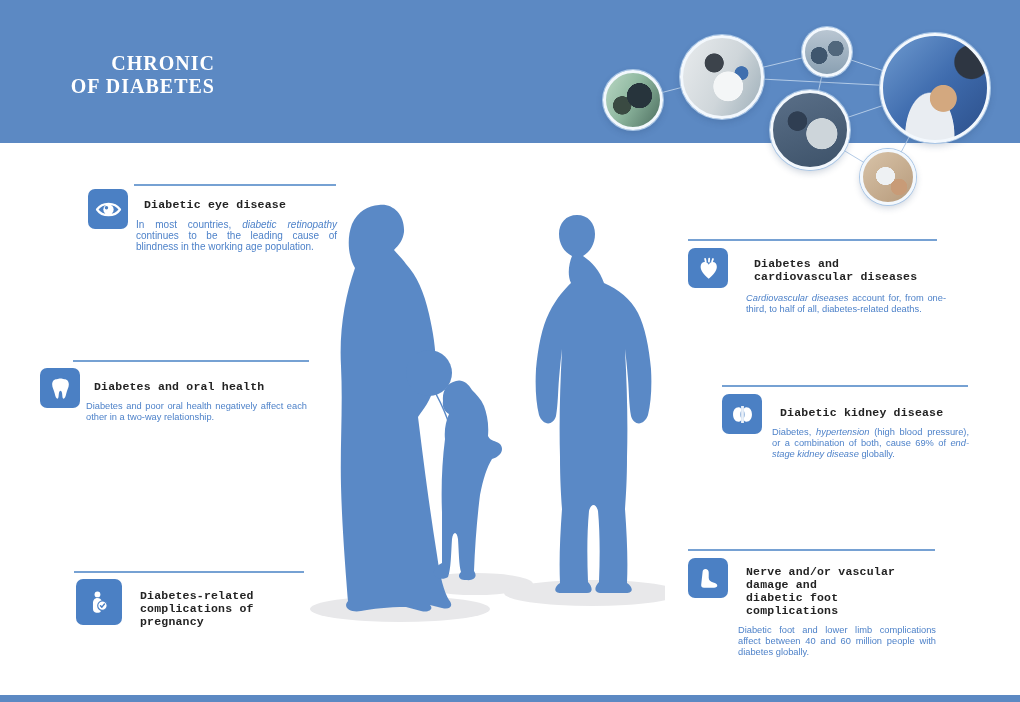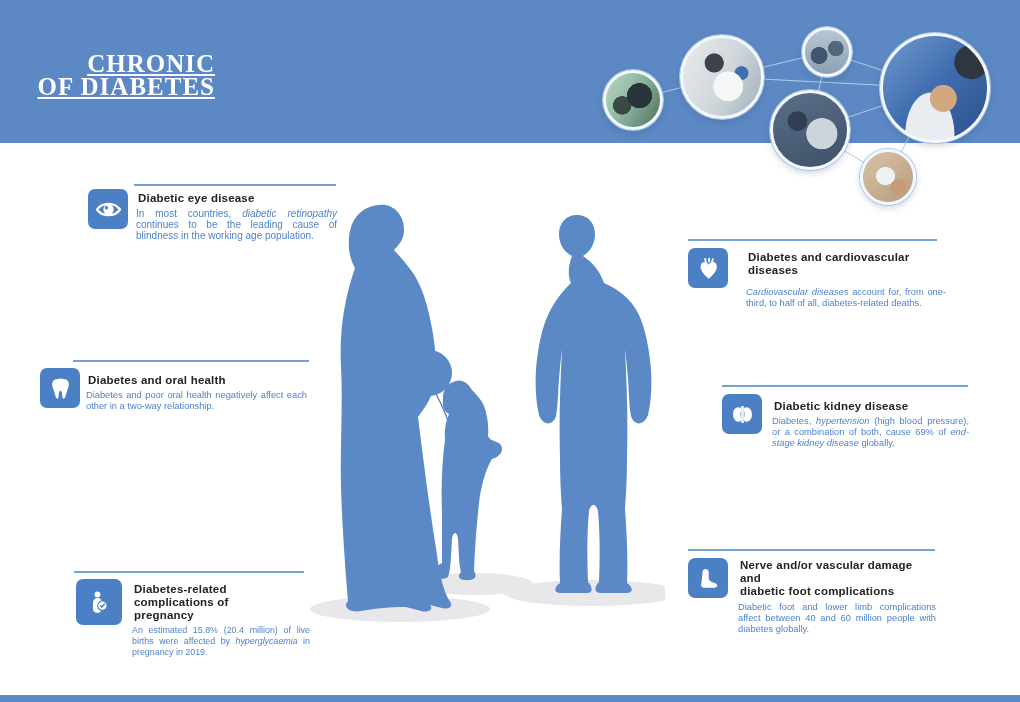--- a/index.html
+++ b/index.html
@@ -5,21 +5,21 @@
   html,body{margin:0;padding:0;background:#fff;}
   #stage{position:relative;width:1020px;height:702px;background:#ffffff;overflow:hidden;
          font-family:"Liberation Sans",sans-serif;}
 
   
   .band-top{position:absolute;left:0;top:0;width:1020px;height:143px;background:#5c89c3;}
   .band-bottom{position:absolute;left:0;bottom:0;width:1020px;height:7px;background:#5c89c3;}
 
   .header-title{position:absolute;left:37px;top:52px;width:178px;text-align:right;
     color:#ffffff;font-family:"Liberation Serif",serif;font-weight:700;
-    font-size:25px;line-height:23px;letter-spacing:1px;text-decoration:underline;}
+    font-size:20px;line-height:23px;letter-spacing:1px;}
 
   
   .net-lines{position:absolute;left:0;top:0;width:1020px;height:230px;pointer-events:none;}
   .photo{position:absolute;border-radius:50%;box-sizing:border-box;
     border:3px solid #f3f8fd;
     box-shadow:0 0 0 1px #a9c6e6, 0 3px 7px rgba(30,60,100,.22);}
   #photo-eye{left:603px;top:70px;width:60px;height:60px;
     background:radial-gradient(circle at 62% 42%, #27343c 0 27%, rgba(0,0,0,0) 28%),
                radial-gradient(circle at 30% 60%, #3a4a42 0 18%, rgba(0,0,0,0) 19%),
                linear-gradient(120deg,#b9d7c3 0%,#8fb8a0 45%,#4d6f60 100%);}
@@ -49,21 +49,21 @@
   
   .silhouettes{position:absolute;left:295px;top:195px;width:370px;height:440px;}
 
   
   .card{position:absolute;}
   .rule{position:absolute;top:0;height:2px;background:#76a1d3;}
   .icon-box{position:absolute;width:40px;height:40px;background:#4b80c4;border-radius:7px;
     display:flex;align-items:center;justify-content:center;}
   .icon-box svg{width:27px;height:27px;}
   .card-text{position:absolute;}
-  .card-text h3{margin:2px;font-family:Liberation Sans, sans-serif;font-weight:700;
+  .card-text h3{margin:8px;font-family:Liberation Mono, monospace;font-weight:700;
     font-size:11.5px;line-height:13px;color:#232323;letter-spacing:.2px;}
   .card-text p{margin:0;font-size:9.3px;line-height:11.2px;color:#4e82c9;
     text-align:justify;}
 
   .card-eye{left:88px;top:184px;width:250px;}
   .card-eye .rule{left:46px;width:202px;}
   .card-eye .icon-box{left:0;top:5px;}
   .card-eye .card-text{left:48px;top:6px;width:201px;}
   .card-eye p{margin-top:3px;font-size:10px;}
 
@@ -188,21 +188,20 @@
         <path fill="#fff" d="M10.2 8 C7.6 8 6.2 10 6.2 12.6 L6.2 17.6 C6.2 19.8 7.4 21 9 21 L11 21 C12.2 21 13 20.2 13.4 19 C11.4 18 10.4 16.2 10.8 14 C11.1 12.3 12.3 11 14 10.6 C13.4 9 12.1 8 10.2 8 Z"></path>
         <circle cx="14.6" cy="14.8" r="4.2" fill="#fff" stroke="#4b80c4" stroke-width="1"></circle>
         <path d="M12.9 14.9 L14.1 16.1 L16.4 13.4" stroke="#4b80c4" stroke-width="1.3" fill="none" stroke-linecap="round" stroke-linejoin="round"></path>
       </svg>
     </div>
     <div class="card-text">
       <h3>
           <div>Diabetes-related complications of</div>
           <div>pregnancy</div>
         </h3>
-      <p><span>An estimated 15.8% (20.4 million) of live births were affected by </span><i>hyperglycaemia</i><span> in pregnancy in 2019.</span></p>
     </div>
   </section>
 
   <section class="card card-cardio">
     <div class="rule"></div>
     <div class="icon-box">
       <svg viewBox="0 0 24 24">
         <path fill="#fff" d="M12.2 21 C8 17.6 5 14 5 10.4 C5 7.6 6.8 6 9.2 6.3 C10.6 6.5 11.6 7.5 12.2 8.6 C12.8 7.5 13.8 6.5 15.2 6.3 C17.6 6 19.4 7.6 19.4 10.4 C19.4 14 16.4 17.6 12.2 21 Z"></path>
         <path d="M9.5 5.8 L9 3.4 M12.4 5.9 L12.6 3.2 M15.2 5.8 L16 3.6" stroke="#fff" stroke-width="1.6" stroke-linecap="round" fill="none"></path>
       </svg>

